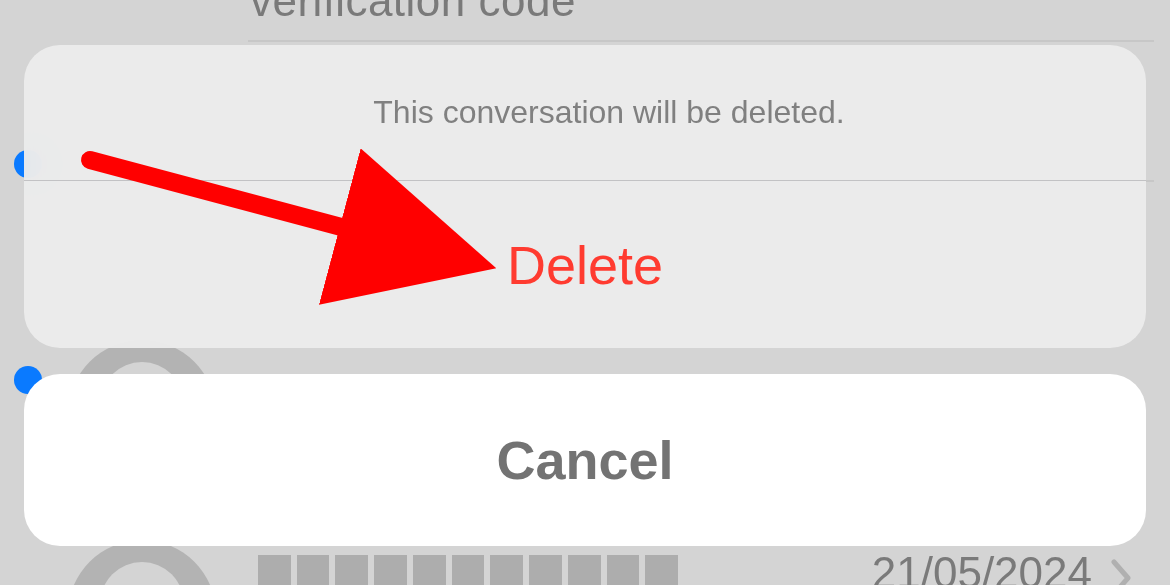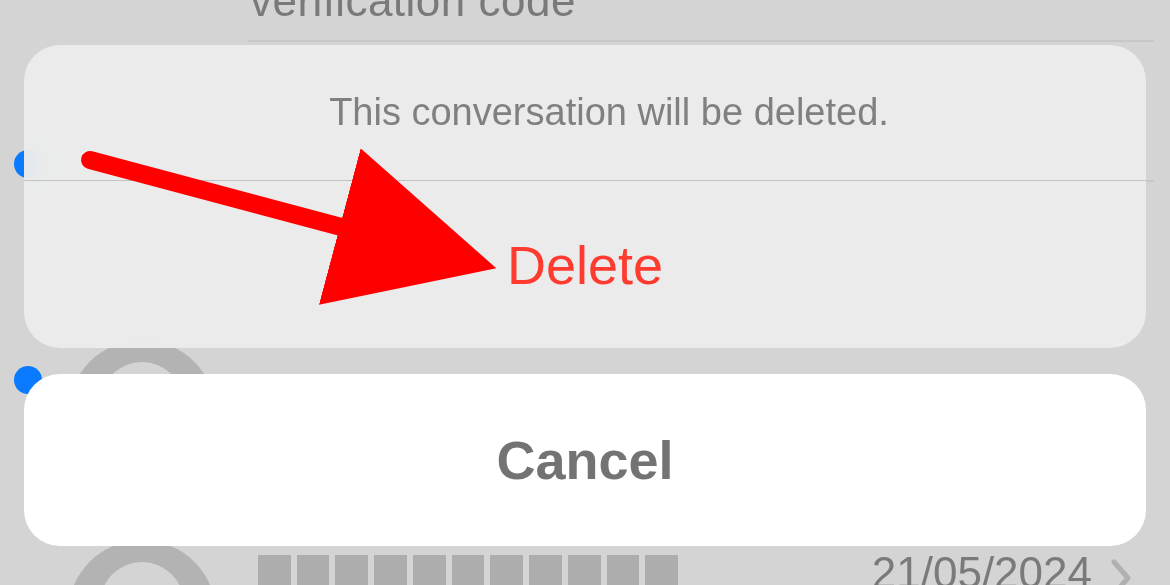--- a/index.html
+++ b/index.html
@@ -106,21 +106,21 @@
       border-radius: 36px;
       background: rgba(236,236,236,0.95);
       backdrop-filter: blur(20px);
       overflow: hidden;
     }
     .sheet-top .message-row {
       height: 135px;
       display: flex;
       align-items: center;
       justify-content: center;
-      font-size: 38px;
+      font-size: 32px;
       color: #808080;
       padding-left: 48px;
     }
     .sheet-top .divider {
       height: 1px;
       background: #c2c2c4;
     }
     .sheet-top .delete-row {
       height: 167px;
       display: flex;

